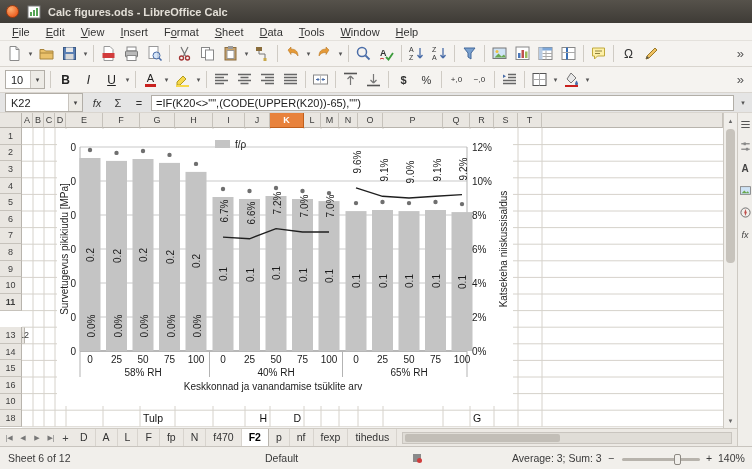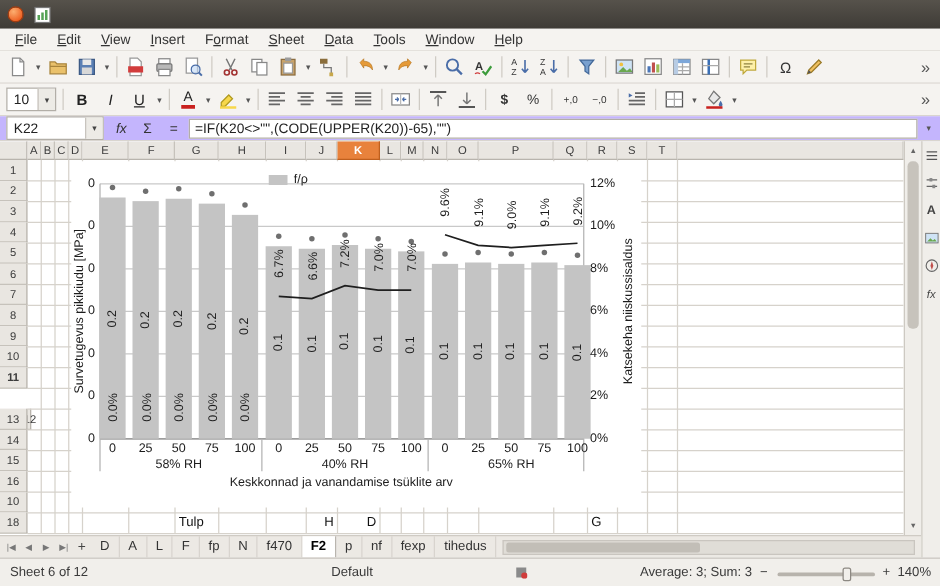--- a/index.html
+++ b/index.html
@@ -23,21 +23,21 @@
   .tbtn{height:22px;min-width:21px;display:flex;align-items:center;justify-content:center;border-radius:2px;margin:0 1px;flex:none}
   .icn{display:flex;align-items:center;justify-content:center;width:17px;height:17px}
   .dd{width:9px;font-size:7px;color:#555;display:flex;align-items:center;justify-content:center;height:22px;flex:none}
   .tsep{width:1px;height:17px;background:#cfcbc4;margin:0 3px;flex:none}
   .tb-overflow{margin-left:auto;color:#555;font-size:13px;padding:0 5px;flex:none}
   .combo{height:19px;background:#fff;border:1px solid #b2aea7;display:flex;align-items:center;flex:none;margin:0 2px}
   .combo .val{padding:0 5px;flex:1;white-space:nowrap;overflow:hidden}
   .combo .cdd{width:14px;height:100%;background:#edebe6;border-left:1px solid #c8c4be;display:flex;align-items:center;justify-content:center;font-size:7px;color:#444}
 
   
-  .formulabar{position:absolute;top:93px;left:0;right:0;height:20px;background:#c4b5fd;display:flex;align-items:center;padding:0 3px;gap:3px;border-bottom:1px solid #d9d5cf}
+  .formulabar{position:absolute;top:93px;left:0;right:0;height:20px;background:#e5e5e5;display:flex;align-items:center;padding:0 3px;gap:3px;border-bottom:1px solid #d9d5cf}
   .fb-btn{width:18px;height:16px;display:flex;align-items:center;justify-content:center;font-size:11px;color:#333;flex:none}
   .fb-input{flex:1;height:16px;background:#fff;border:1px solid #b2aea7;padding:0 4px;display:flex;align-items:center;white-space:pre;overflow:hidden}
   .fb-expand{width:12px;font-size:7px;color:#555;text-align:center;flex:none}
 
   
   .grid{position:absolute;top:113px;left:0;width:723px;height:315px;background:#fff;overflow:hidden}
   .corner{position:absolute;left:0;top:0;width:22px;height:15px;background:#e9e6e1;border-right:1px solid #b8b4ad;border-bottom:1px solid #b8b4ad}
   .colhead{position:absolute;top:0;height:15px;background:#e9e6e1;border-right:1px solid #c6c2bb;border-bottom:1px solid #b8b4ad;font-size:9px;color:#3c3c3c;display:flex;align-items:center;justify-content:center}
   .colhead.sel{background:#e8823c;border-color:#bf5f1d;color:#fff;font-weight:bold}
   .rowhead{position:absolute;left:0;width:22px;background:#e9e6e1;border-right:1px solid #b8b4ad;border-bottom:1px solid #c6c2bb;font-size:9px;color:#3c3c3c;display:flex;align-items:center;justify-content:center}
@@ -82,20 +82,21 @@
   <div class="titlebar">
     <span class="close-btn"></span>
     <span class="app-icon">
       <svg width="14" height="14" viewBox="0 0 14 14">
           <rect x="1" y="1" width="12" height="12" fill="#fff" stroke="#7a7a7a"></rect>
           <rect x="3" y="7" width="2" height="4" fill="#56a356"></rect>
           <rect x="6" y="5" width="2" height="6" fill="#56a356"></rect>
           <rect x="9" y="3" width="2" height="8" fill="#56a356"></rect>
         </svg>
     </span>
+    <span class="wtitle">Calc figures.ods - LibreOffice Calc</span>
   </div>
 
   <nav class="menubar" id="menubar">
       <span class="menu-item"><u>F</u>ile</span>
       <span class="menu-item"><u>E</u>dit</span>
       <span class="menu-item"><u>V</u>iew</span>
       <span class="menu-item"><u>I</u>nsert</span>
       <span class="menu-item">F<u>o</u>rmat</span>
       <span class="menu-item"><u>S</u>heet</span>
       <span class="menu-item"><u>D</u>ata</span>

